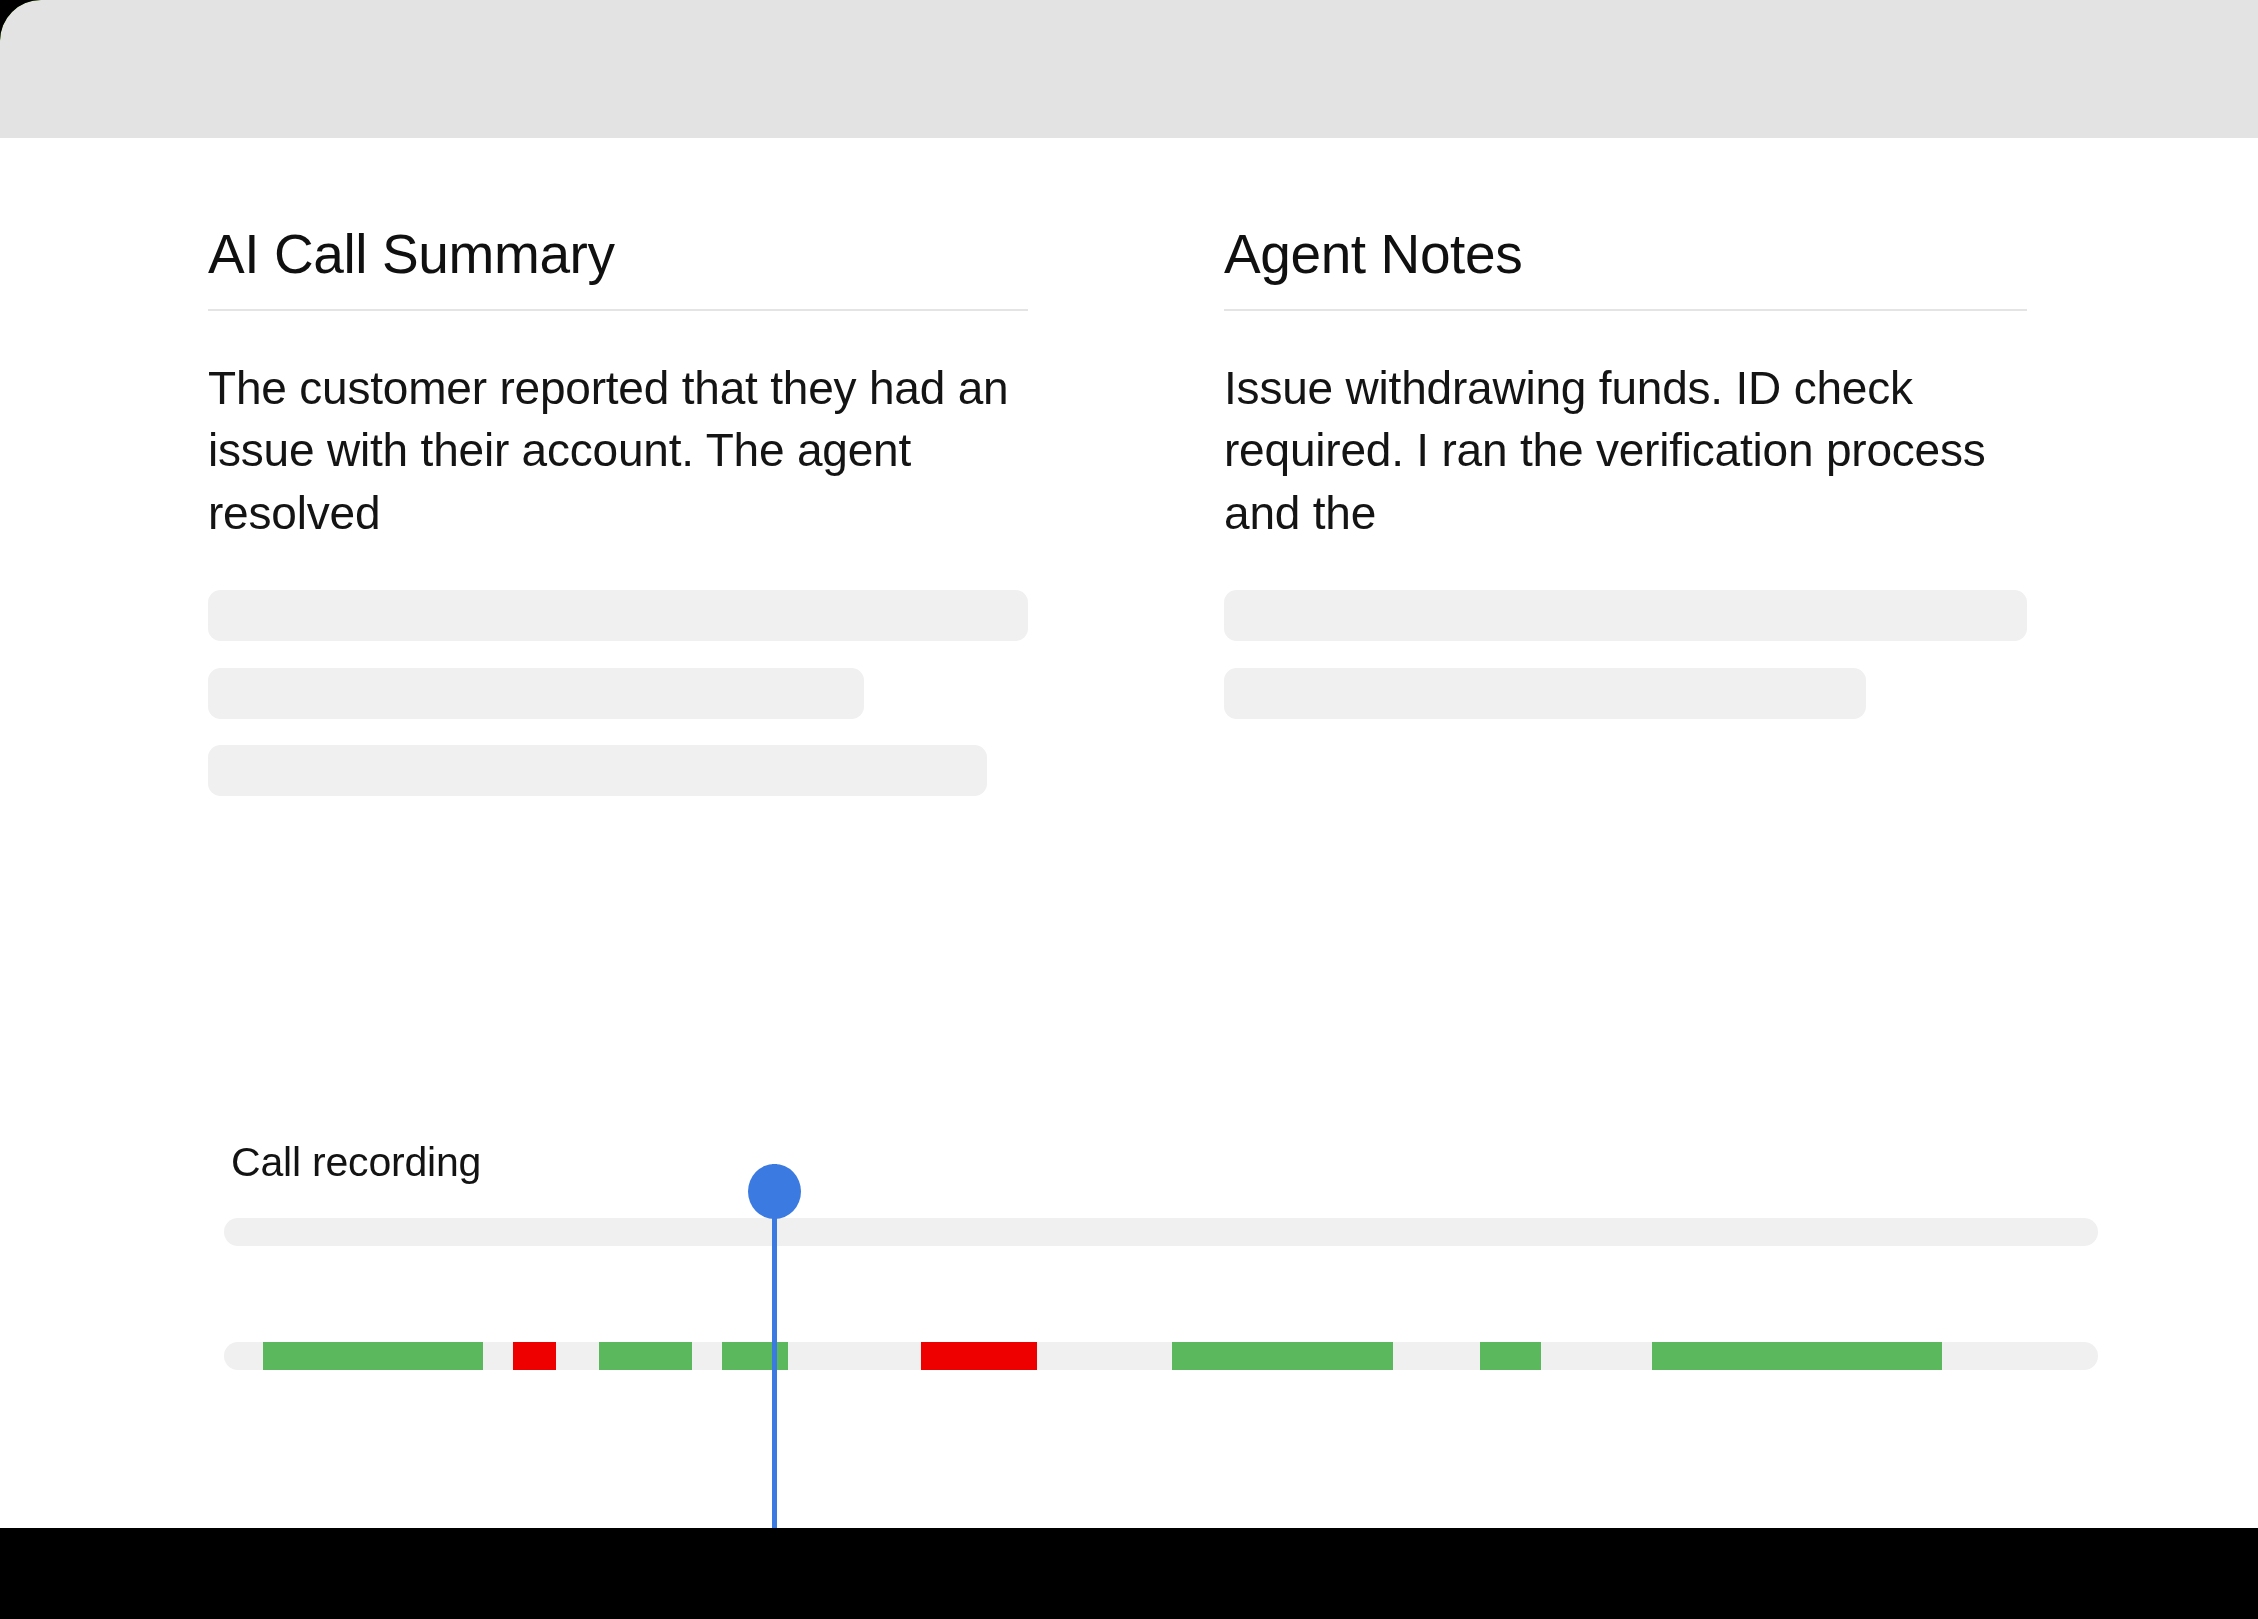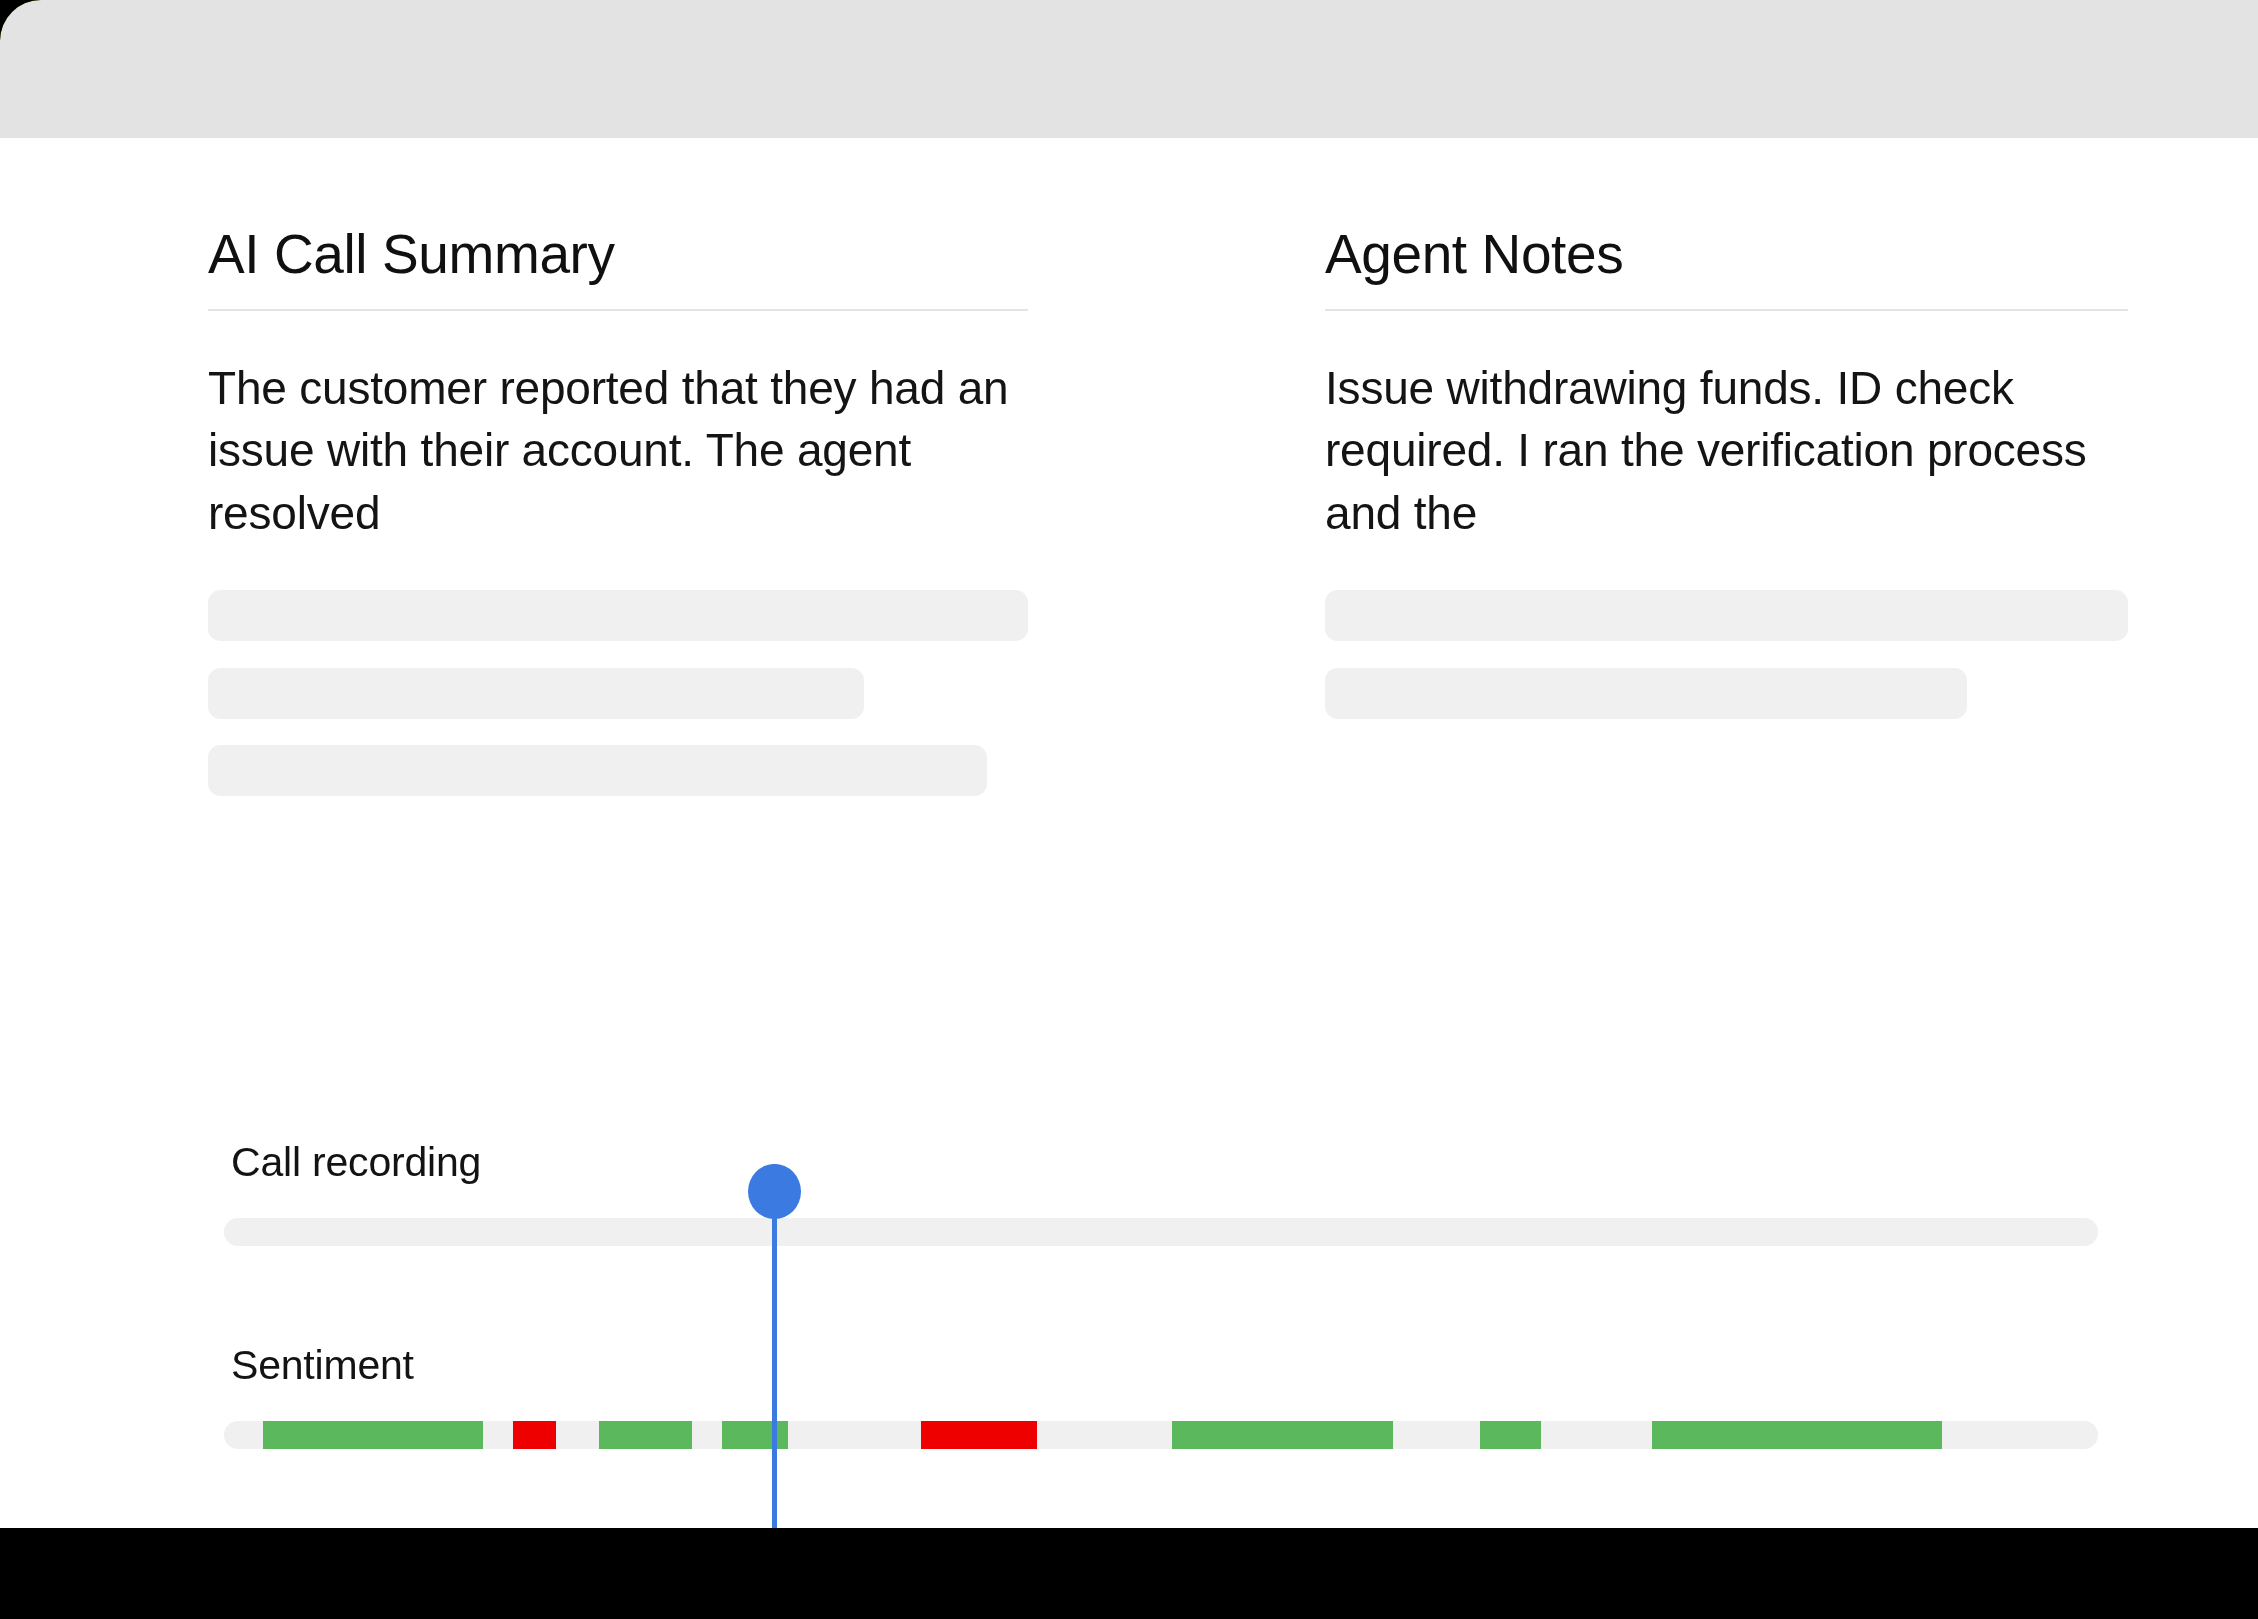--- a/index.html
+++ b/index.html
@@ -44,21 +44,21 @@
     height: 1482px;
     background: #ffffff;
   }
 
   
   .panel {
     position: absolute;
     top: 88px;
   }
   #panel-summary { left: 208px; width: 820px; }
-  #panel-notes   { left: 1325px; width: 803px; }
+  #panel-notes   { left: 1224px; width: 803px; }
 
   .panel-title {
     margin: 0;
     font-size: 55px;
     font-weight: 400;
     line-height: 1.05;
     letter-spacing: -0.4px;
     color: #101010;
     white-space: nowrap;
   }
@@ -200,21 +200,20 @@
       
 
     </div>
 
     <div class="track-group" id="track-recording">
       <div class="track-label">Call recording</div>
       <div class="track-bar"></div>
     </div>
 
     <div class="track-group" id="track-sentiment">
-      <div class="track-label">Sentiment</div>
       <div class="track-bar" id="sentiment-bar">
           <div class="seg" style="left: 2.1%; width: 11.7%; background: rgb(92, 184, 92);"></div>
           <div class="seg" style="left: 15.4%; width: 2.3%; background: rgb(238, 0, 0);"></div>
           <div class="seg" style="left: 20%; width: 5%; background: rgb(92, 184, 92);"></div>
           <div class="seg" style="left: 26.6%; width: 3.5%; background: rgb(92, 184, 92);"></div>
           <div class="seg" style="left: 37.2%; width: 6.2%; background: rgb(238, 0, 0);"></div>
           <div class="seg" style="left: 50.6%; width: 11.8%; background: rgb(92, 184, 92);"></div>
           <div class="seg" style="left: 67%; width: 3.3%; background: rgb(92, 184, 92);"></div>
           <div class="seg" style="left: 76.2%; width: 15.5%; background: rgb(92, 184, 92);"></div>
         </div>

